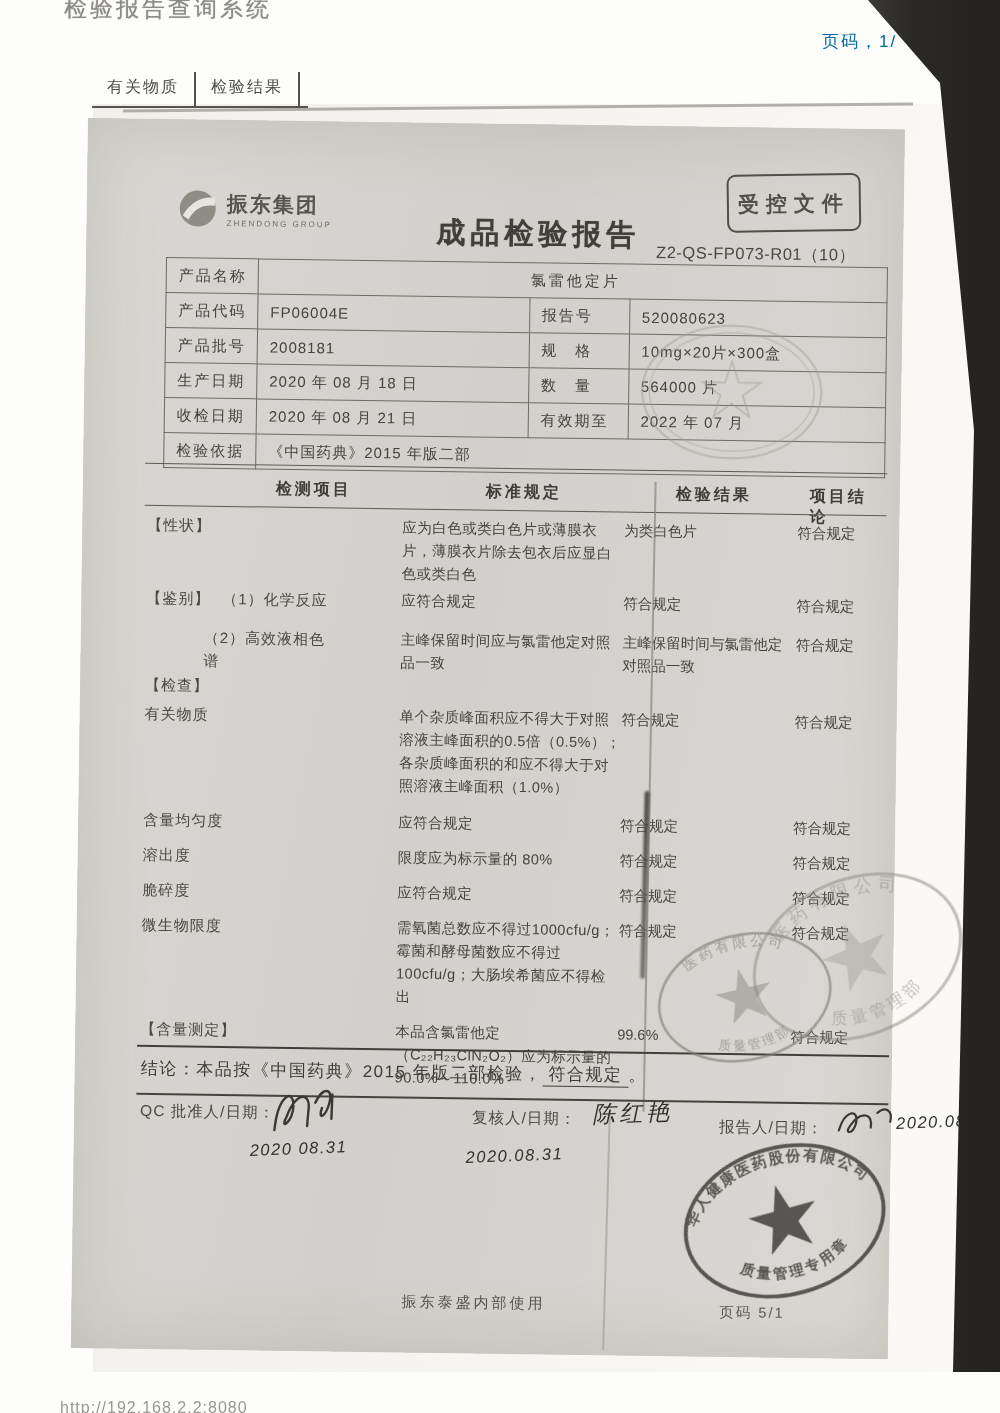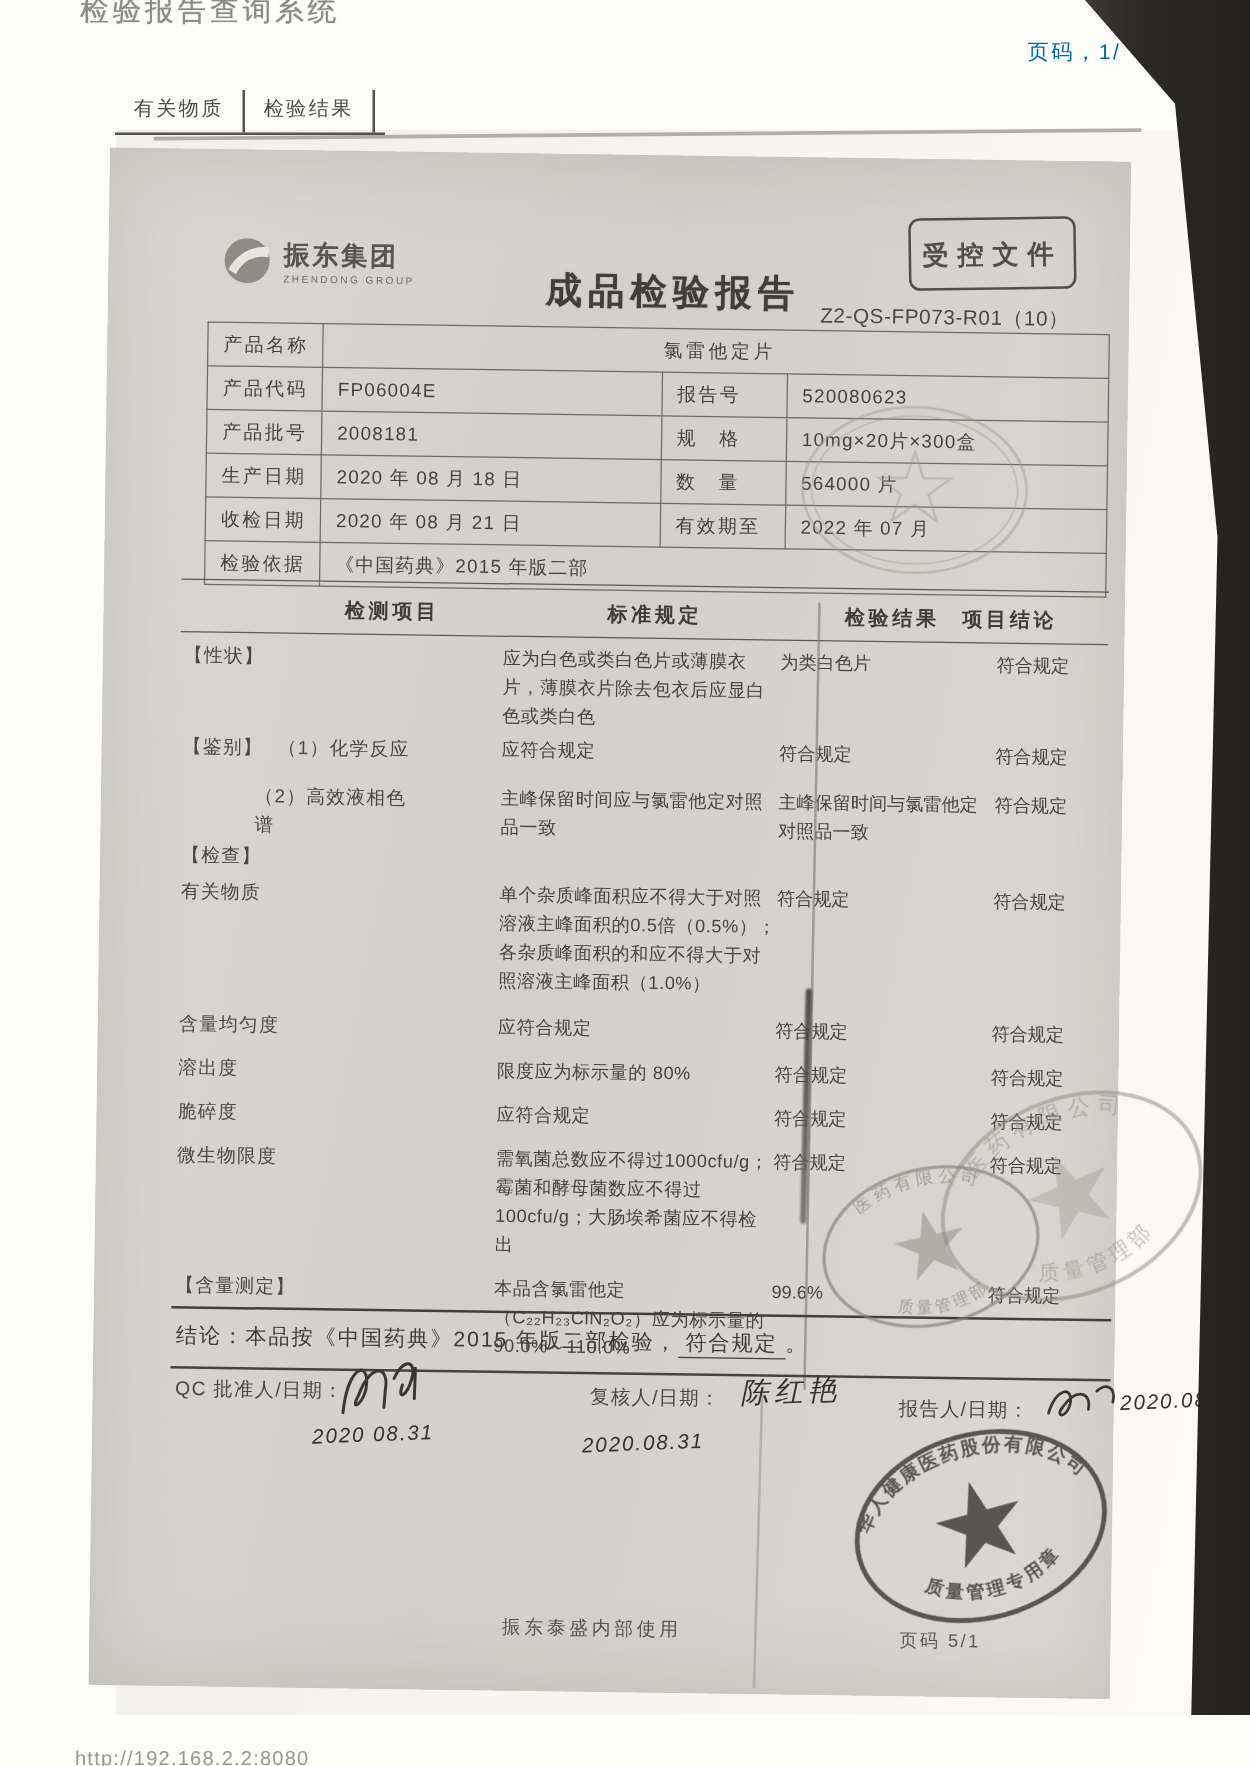--- a/index.html
+++ b/index.html
@@ -54,21 +54,21 @@
   table.info td{border:1.4px solid #6d6b66;height:35px;padding:2px 6px 2px 12px;letter-spacing:1px;}
   table.info td.lbl{width:92px;letter-spacing:2px;}
   table.info td.lbl2{width:100px;letter-spacing:2px;}
   table.info td.ctr{text-align:center;letter-spacing:3px;}
 
   
   .test-area{position:absolute;left:65px;top:358px;width:720px;}
   .dblline{position:absolute;left:-3px;top:-14px;width:742px;height:5px;
            border-top:1.6px solid #5c5a55;border-bottom:0 solid transparent;}
   .th{position:absolute;top:0;font-size:16px;color:#3f3d39;letter-spacing:3px;font-weight:bold;}
-  .th1{left:128px;} .th2{left:338px;} .th3{left:528px;} .th4{left:622px;}
+  .th1{left:128px;} .th2{left:338px;} .th3{left:528px;} .th4{left:662px;}
   .th-line{position:absolute;left:-3px;top:28px;width:742px;height:0;border-top:1.5px solid #5c5a55;}
   .rows{padding-top:36px;}
   .trow{display:grid;grid-template-columns:190px 287px 165px 78px;font-size:14.5px;
         line-height:23px;color:#46443f;}
   .c-item{letter-spacing:1px;font-size:15px;color:#4a4842;}
   .c-item .sub{padding-left:12px;}
   .c-std{padding-left:65px;letter-spacing:.5px;}
   .c-con{padding-left:8px;}
   .r1{margin-top:0;} .r2{margin-top:4px;} .r3{margin-top:16px;} .r4{margin-top:2px;}
   .r5{margin-top:6px;} .r6{margin-top:14px;} .r7{margin-top:12px;} .r8{margin-top:12px;}

